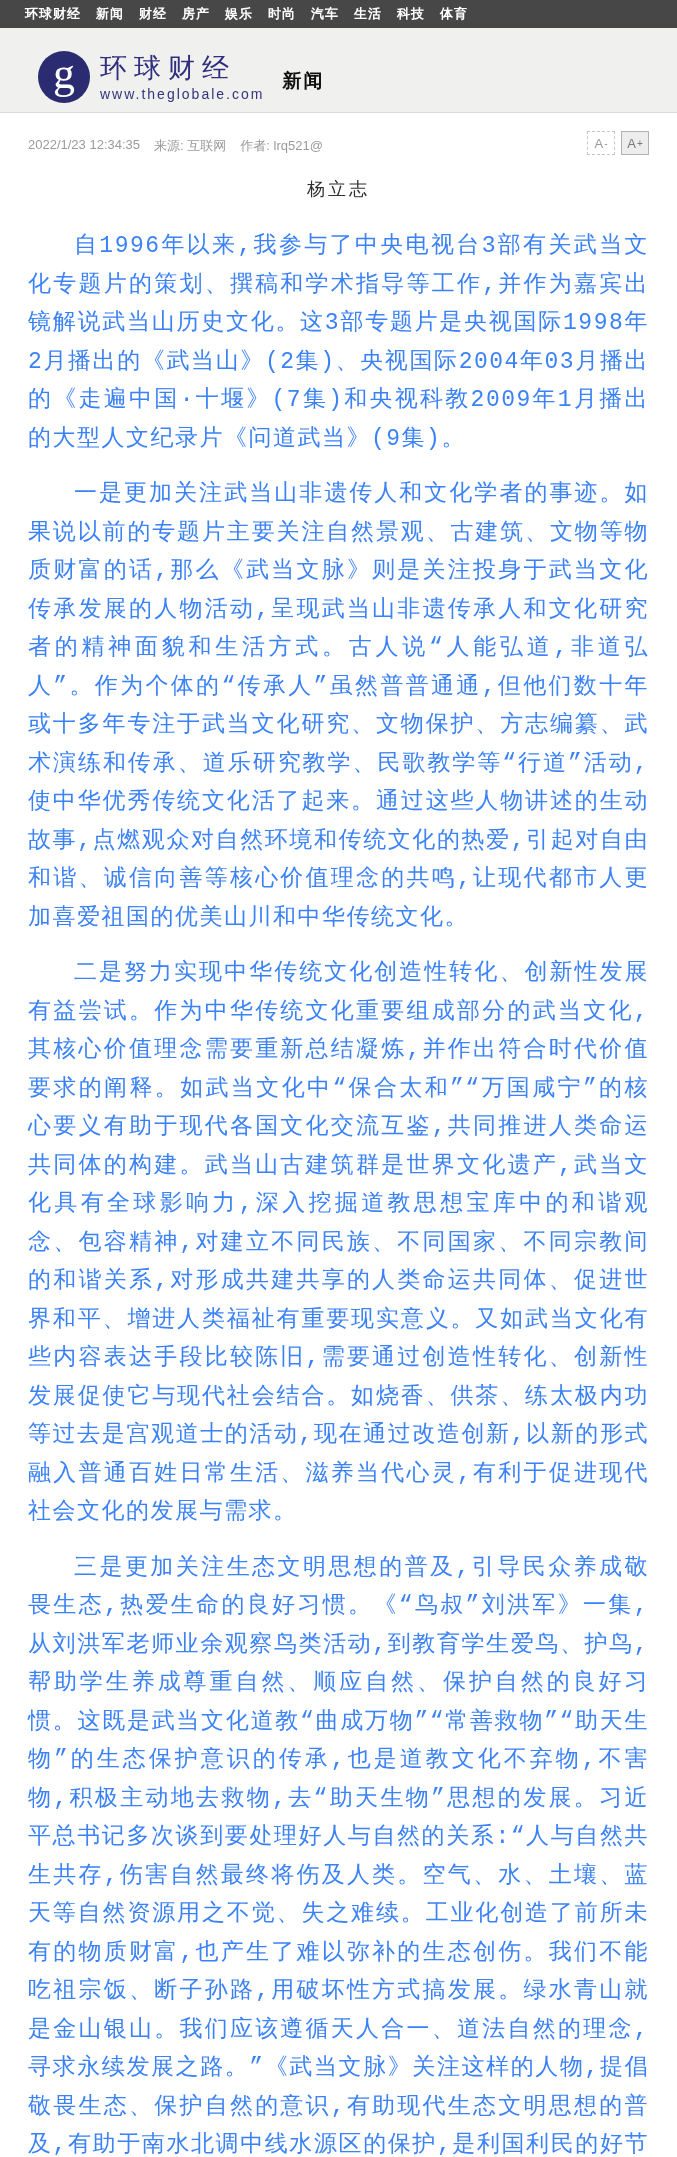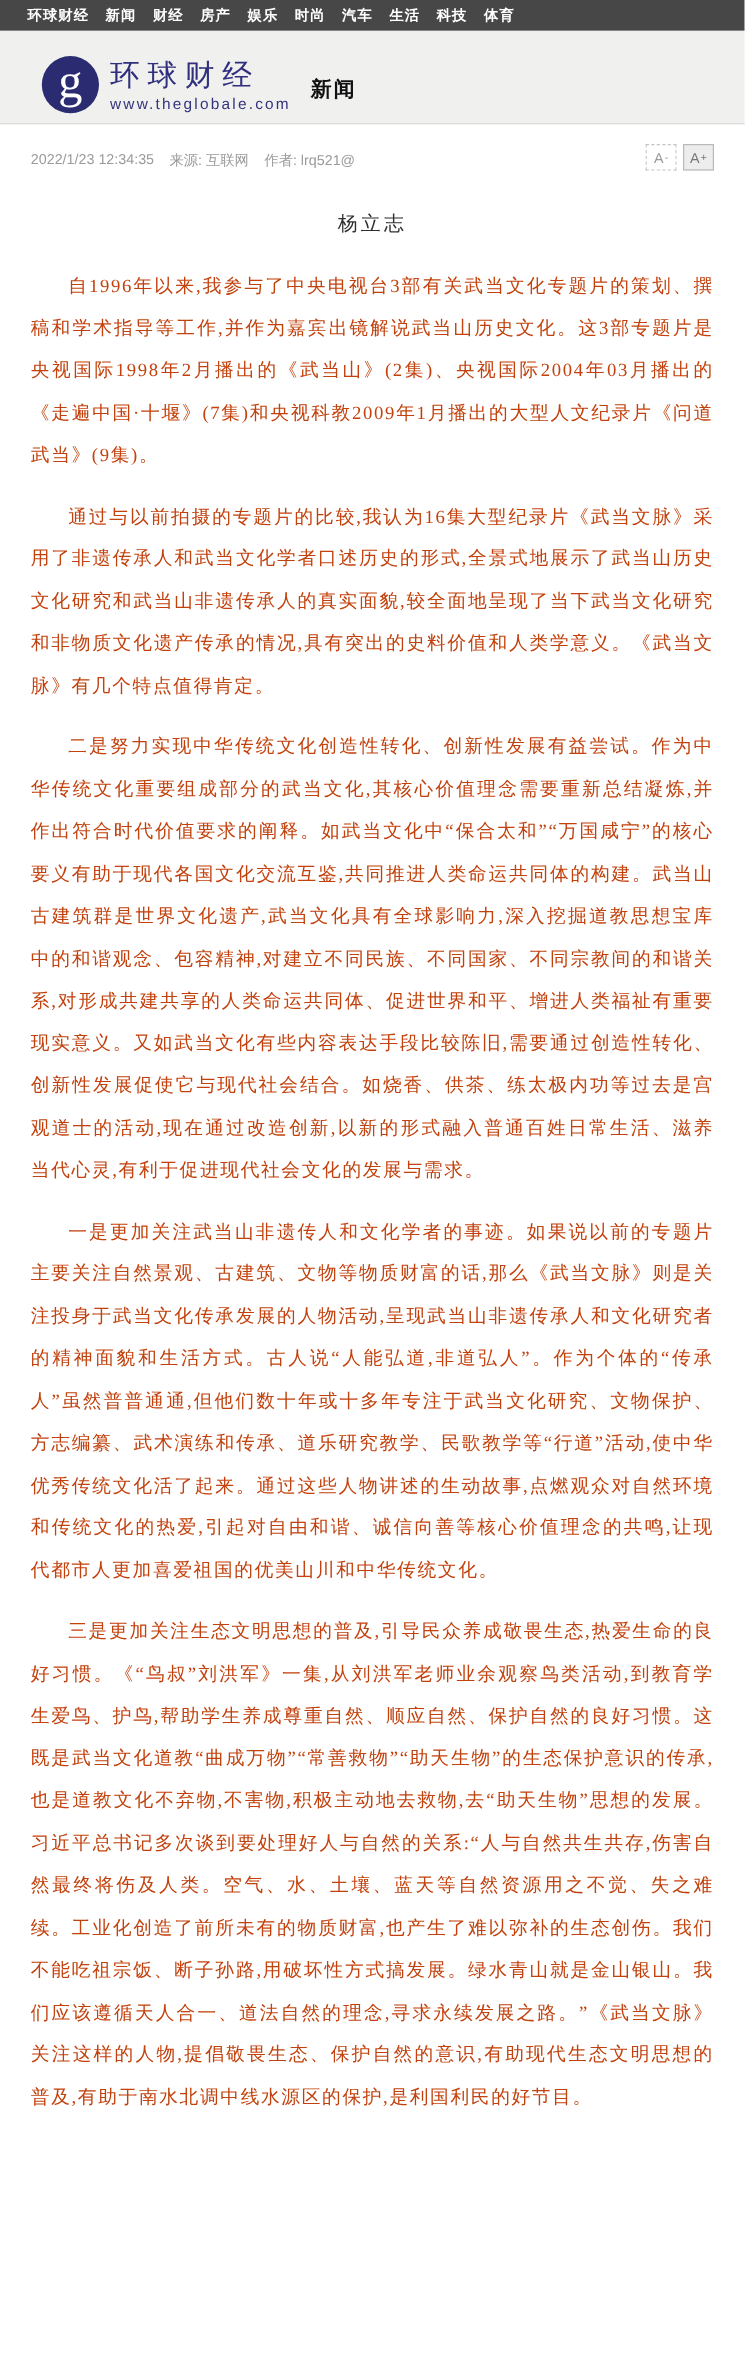--- a/index.html
+++ b/index.html
@@ -56,28 +56,28 @@
   .font-btn {
     width:28px; height:24px; font-size:13px; color:#999999;
     display:flex; align-items:center; justify-content:center; cursor:pointer;
     box-sizing:border-box; font-family:"Liberation Sans", sans-serif;
   }
   .font-btn sup { font-size:10px; margin-left:1px; }
   .font-btn.minus { border:1px dashed #c6c6c6; background:#ffffff; }
   .font-btn.plus  { border:1px solid #b3b3b3; background:#ededed; color:#777777; }
 
   .byline {
-    text-align:center; font-size:18px; color:#2f2f2f; margin-top:24px;
+    text-align:center; font-size:18px; color:#2f2f2f; margin-top:10px;
     font-family:"Liberation Serif","DejaVu Serif", serif; letter-spacing:3px;
   }
 
   .body-text { margin-top:26px; }
   .body-text p {
-    font-family:Liberation Serif, serif;
-    font-size:17px; line-height:38.5px; color:#c2410c;
+    font-family:Liberation Mono, monospace;
+    font-size:23px; line-height:38.5px; color:#3b82f6;
     text-align:justify; text-indent:2em; letter-spacing:1.5px;
     margin:0 0 17px 0;
   }
   .body-text p:last-child { margin-bottom:0; }
 </style>
 </head>
 <body>
 
 <nav class="topnav">
     <a>环球财经</a>
@@ -118,18 +118,17 @@
         <span>A</span>
           <sup>+</sup>
       </div>
     </div>
   </div>
 
   <div class="byline">杨立志</div>
 
   <div class="body-text">
       <p>自1996年以来,我参与了中央电视台3部有关武当文化专题片的策划、撰稿和学术指导等工作,并作为嘉宾出镜解说武当山历史文化。这3部专题片是央视国际1998年2月播出的《武当山》(2集)、央视国际2004年03月播出的《走遍中国·十堰》(7集)和央视科教2009年1月播出的大型人文纪录片《问道武当》(9集)。</p>
-      <p>通过与以前拍摄的专题片的比较,我认为16集大型纪录片《武当文脉》采用了非遗传承人和武当文化学者口述历史的形式,全景式地展示了武当山历史文化研究和武当山非遗传承人的真实面貌,较全面地呈现了当下武当文化研究和非物质文化遗产传承的情况,具有突出的史料价值和人类学意义。《武当文脉》有几个特点值得肯定。</p>
+      <p>一是更加关注武当山非遗传人和文化学者的事迹。如果说以前的专题片主要关注自然景观、古建筑、文物等物质财富的话,那么《武当文脉》则是关注投身于武当文化传承发展的人物活动,呈现武当山非遗传承人和文化研究者的精神面貌和生活方式。古人说“人能弘道,非道弘人”。作为个体的“传承人”虽然普普通通,但他们数十年或十多年专注于武当文化研究、文物保护、方志编纂、武术演练和传承、道乐研究教学、民歌教学等“行道”活动,使中华优秀传统文化活了起来。通过这些人物讲述的生动故事,点燃观众对自然环境和传统文化的热爱,引起对自由和谐、诚信向善等核心价值理念的共鸣,让现代都市人更加喜爱祖国的优美山川和中华传统文化。</p>
       <p>二是努力实现中华传统文化创造性转化、创新性发展有益尝试。作为中华传统文化重要组成部分的武当文化,其核心价值理念需要重新总结凝炼,并作出符合时代价值要求的阐释。如武当文化中“保合太和”“万国咸宁”的核心要义有助于现代各国文化交流互鉴,共同推进人类命运共同体的构建。武当山古建筑群是世界文化遗产,武当文化具有全球影响力,深入挖掘道教思想宝库中的和谐观念、包容精神,对建立不同民族、不同国家、不同宗教间的和谐关系,对形成共建共享的人类命运共同体、促进世界和平、增进人类福祉有重要现实意义。又如武当文化有些内容表达手段比较陈旧,需要通过创造性转化、创新性发展促使它与现代社会结合。如烧香、供茶、练太极内功等过去是宫观道士的活动,现在通过改造创新,以新的形式融入普通百姓日常生活、滋养当代心灵,有利于促进现代社会文化的发展与需求。</p>
-      <p>一是更加关注武当山非遗传人和文化学者的事迹。如果说以前的专题片主要关注自然景观、古建筑、文物等物质财富的话,那么《武当文脉》则是关注投身于武当文化传承发展的人物活动,呈现武当山非遗传承人和文化研究者的精神面貌和生活方式。古人说“人能弘道,非道弘人”。作为个体的“传承人”虽然普普通通,但他们数十年或十多年专注于武当文化研究、文物保护、方志编纂、武术演练和传承、道乐研究教学、民歌教学等“行道”活动,使中华优秀传统文化活了起来。通过这些人物讲述的生动故事,点燃观众对自然环境和传统文化的热爱,引起对自由和谐、诚信向善等核心价值理念的共鸣,让现代都市人更加喜爱祖国的优美山川和中华传统文化。</p>
       <p>三是更加关注生态文明思想的普及,引导民众养成敬畏生态,热爱生命的良好习惯。《“鸟叔”刘洪军》一集,从刘洪军老师业余观察鸟类活动,到教育学生爱鸟、护鸟,帮助学生养成尊重自然、顺应自然、保护自然的良好习惯。这既是武当文化道教“曲成万物”“常善救物”“助天生物”的生态保护意识的传承,也是道教文化不弃物,不害物,积极主动地去救物,去“助天生物”思想的发展。习近平总书记多次谈到要处理好人与自然的关系:“人与自然共生共存,伤害自然最终将伤及人类。空气、水、土壤、蓝天等自然资源用之不觉、失之难续。工业化创造了前所未有的物质财富,也产生了难以弥补的生态创伤。我们不能吃祖宗饭、断子孙路,用破坏性方式搞发展。绿水青山就是金山银山。我们应该遵循天人合一、道法自然的理念,寻求永续发展之路。”《武当文脉》关注这样的人物,提倡敬畏生态、保护自然的意识,有助现代生态文明思想的普及,有助于南水北调中线水源区的保护,是利国利民的好节目。</p>
     </div>
 </main>
 
 </body></html>

